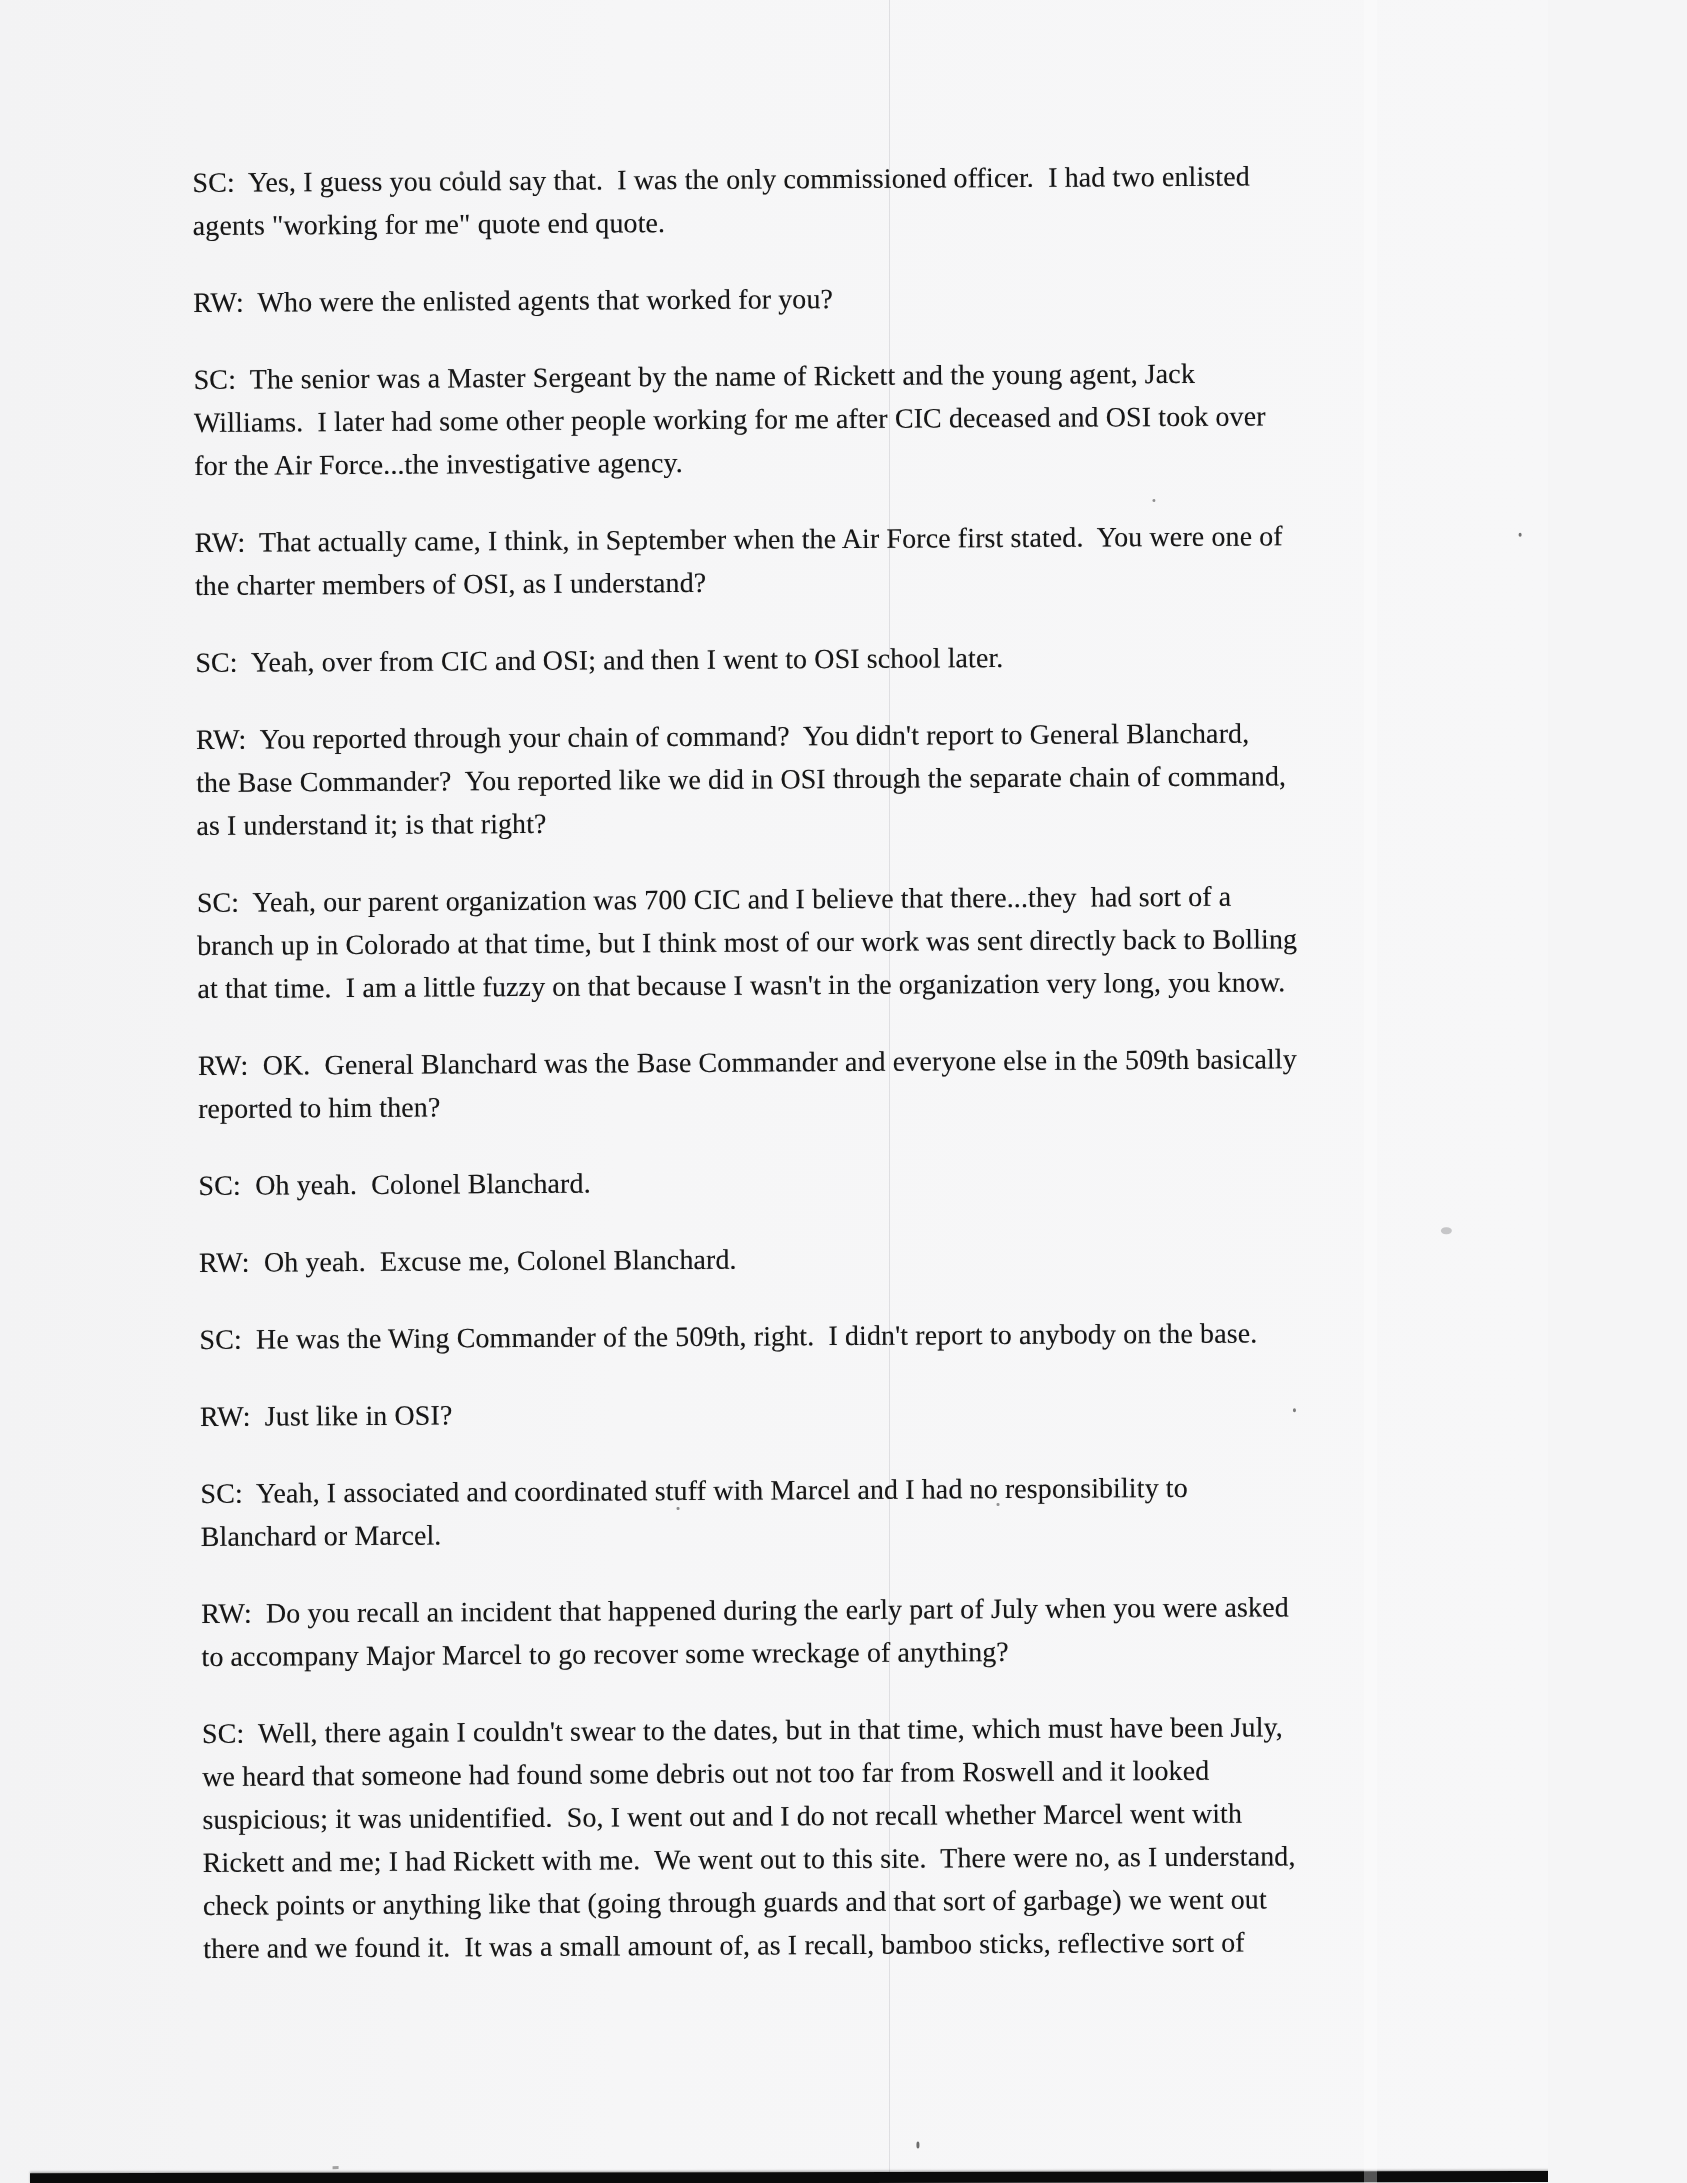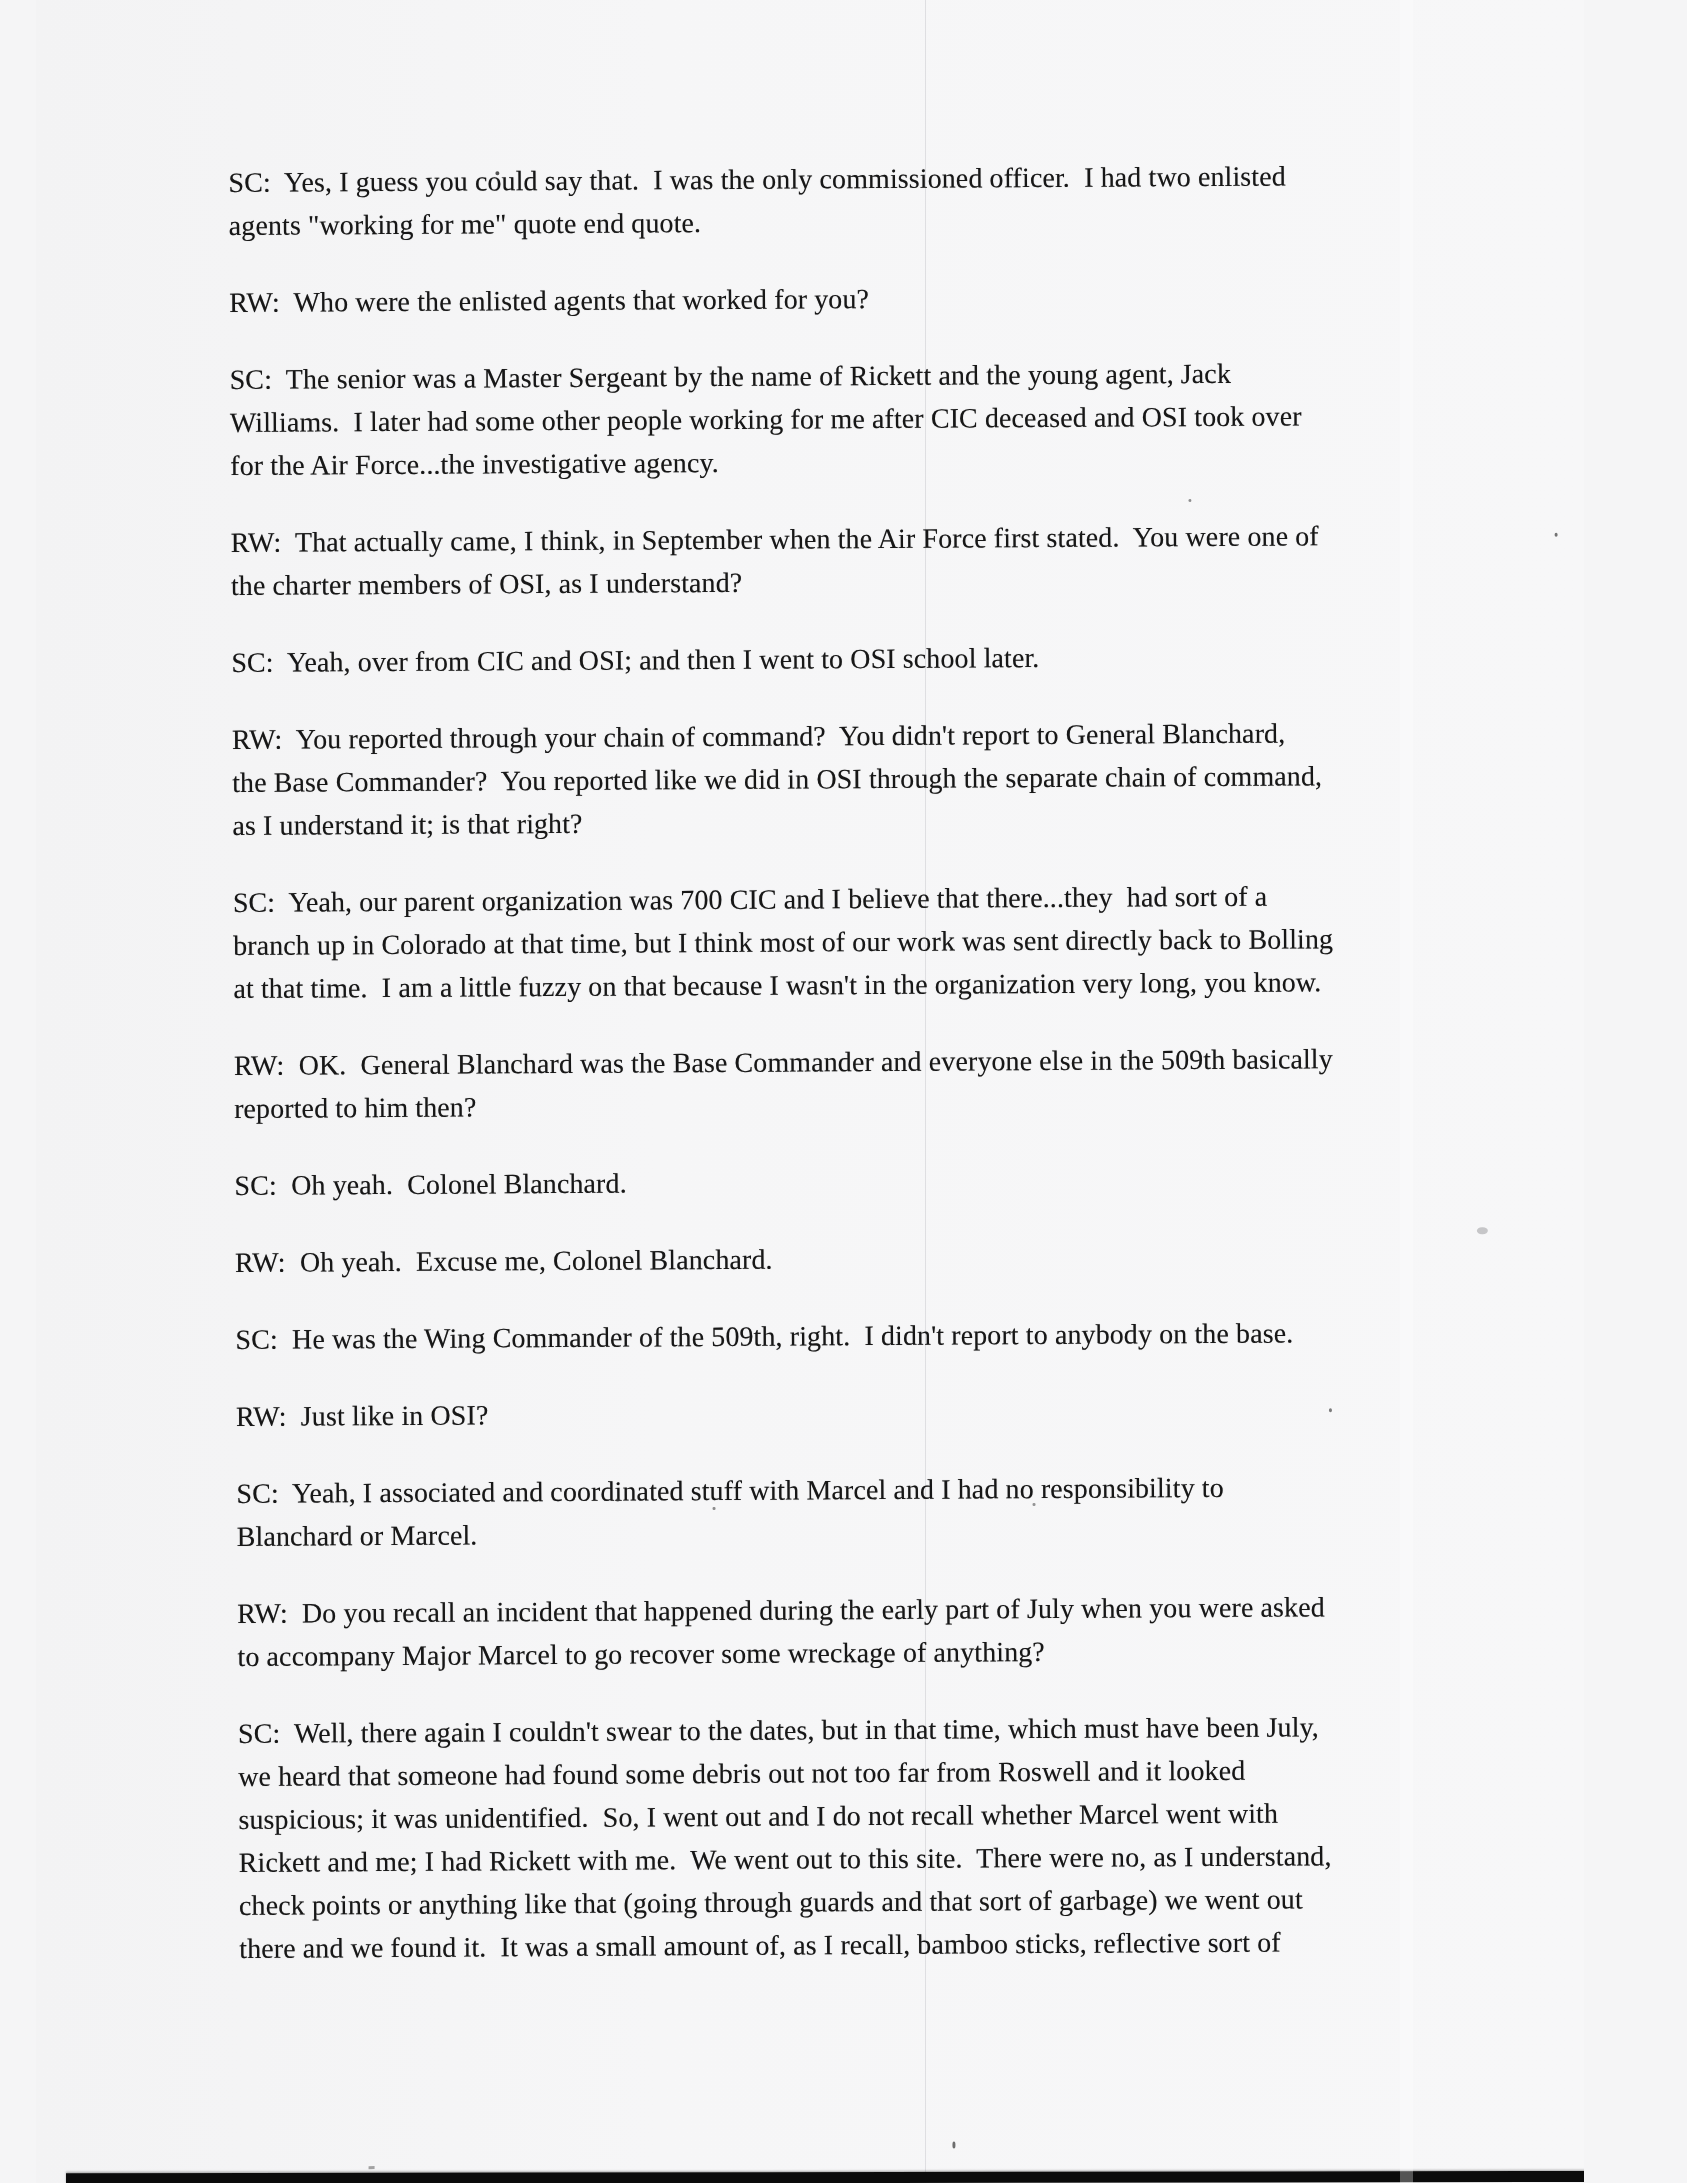--- a/index.html
+++ b/index.html
@@ -6,21 +6,20 @@
     margin: 0; padding: 0;
     width: 1687px; height: 2183px;
     background: #f5f5f6;
     overflow: hidden;
   }
   .page {
     position: relative;
     width: 1548px; height: 2183px;
     background: linear-gradient(90deg, #f3f3f4 0%, #f6f6f7 40%, #f7f7f8 100%);
     overflow: hidden;
-    margin-left: 36px;
   }
   
   .page::before {
     content: "";
     position: absolute; top: 0; left: 889px;
     width: 1.3px; height: 100%;
     background: rgba(185,185,188,0.38);
   }
   .page::after {
     content: "";

